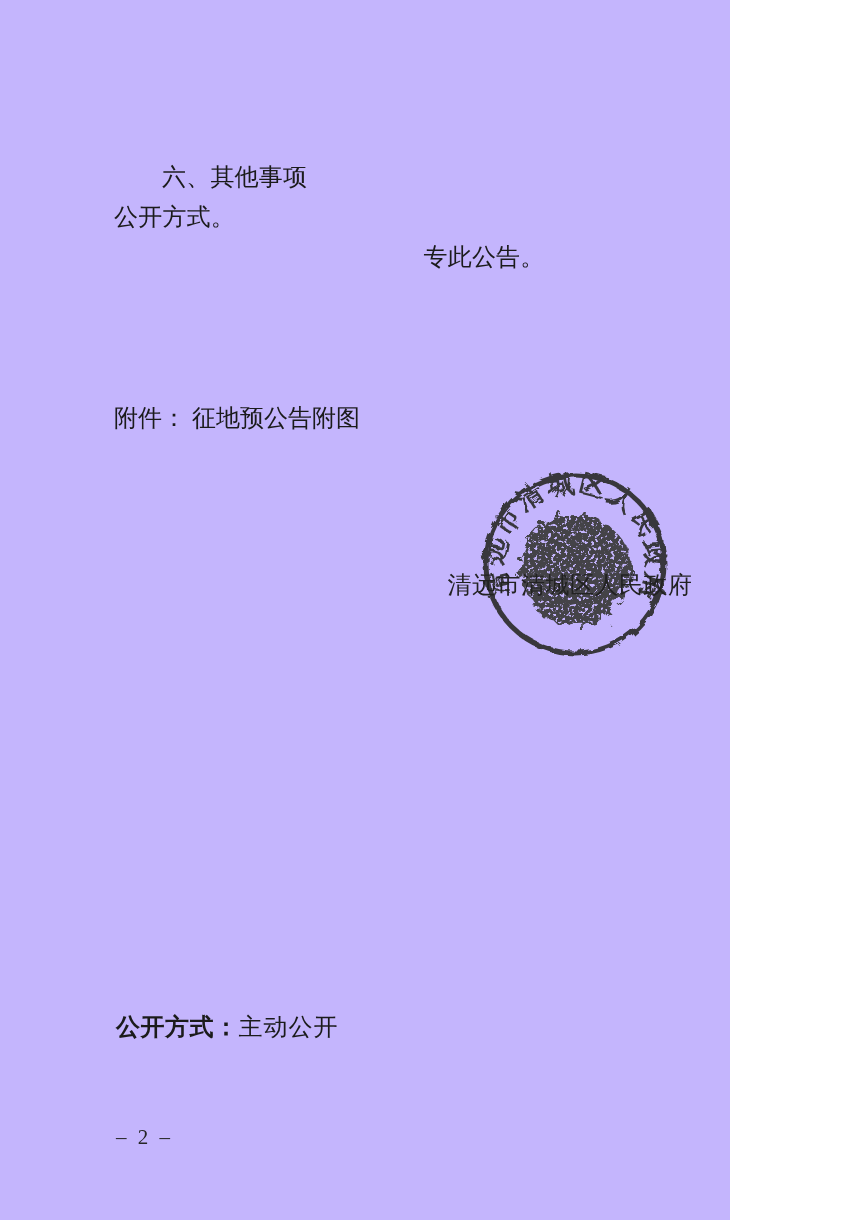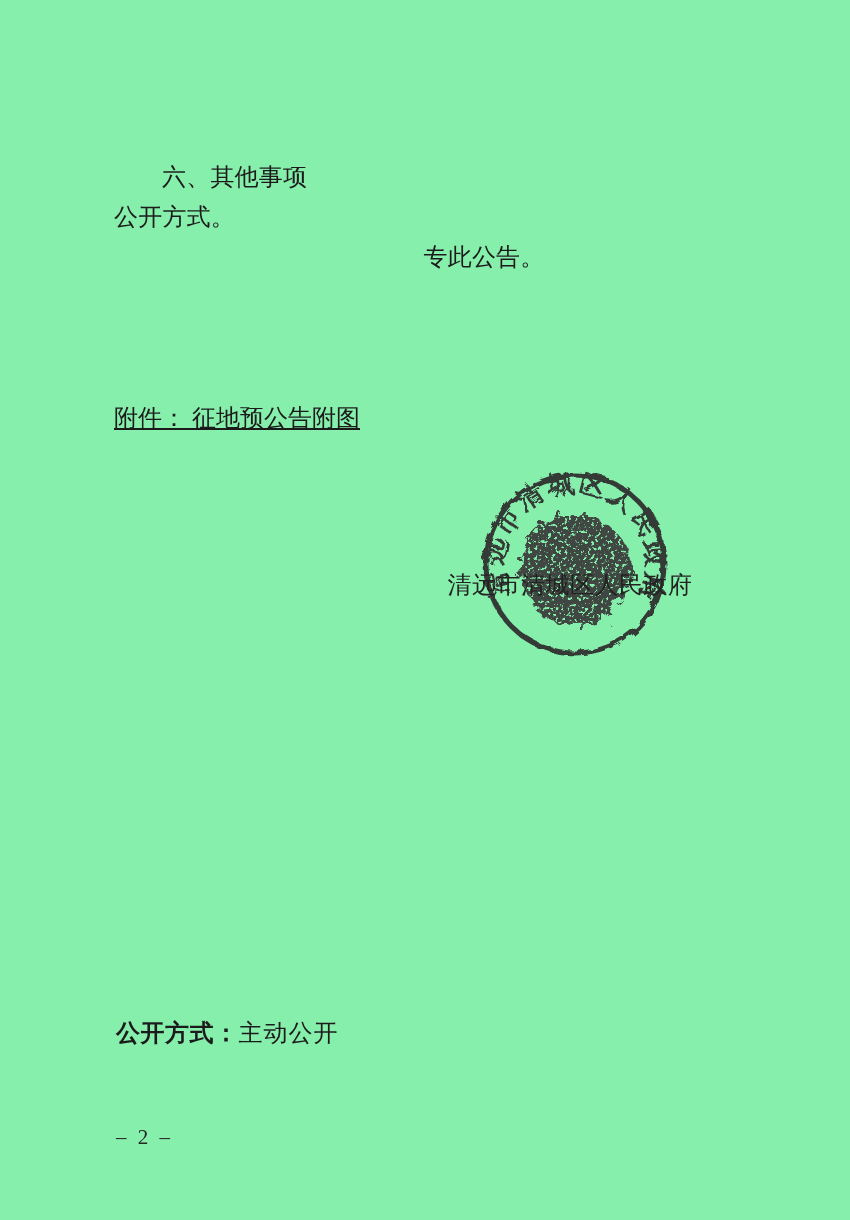--- a/index.html
+++ b/index.html
@@ -2,23 +2,23 @@
 <html><head>
 <meta charset="utf-8">
 <style>
   html, body {
     margin: 0;
     padding: 0;
     background: #ffffff;
   }
   .page {
     position: relative;
-    width: 850px;
+    width: 730px;
     height: 1220px;
-    background: #86efac;
+    background: #c4b5fd;
     overflow: hidden;
     font-family: "Liberation Serif", "DejaVu Serif", serif;
     color: #1b1b1b;
   }
   .text-block {
     position: absolute;
     left: 114px;
     top: 157px;
     width: 688px;
     font-size: 24px;
@@ -28,21 +28,20 @@
   .line { white-space: nowrap; }
   .indent { padding-left: 48px; }
   .indent-closing { padding-left: 52px; text-align: center; }
   .attachment-line {
     position: absolute;
     left: 114px;
     top: 403px;
     font-size: 24px;
     line-height: 30px;
     white-space: nowrap;
-    text-decoration: underline;
   }
   .seal-wrap {
     position: absolute;
     left: 445px;
     top: 434px;
     width: 260px;
     height: 260px;
     opacity: 0.93;
   }
   .issuer-line {
@@ -65,21 +64,21 @@
     line-height: 28px;
     letter-spacing: 2px;
     white-space: nowrap;
     color: #222222;
   }
   .publicity-line {
     position: absolute;
     left: 116px;
     top: 1012px;
     font-size: 24px;
-    line-height: 42px;
+    line-height: 30px;
     white-space: nowrap;
   }
   .publicity-label {
     font-family: "Liberation Sans", "DejaVu Sans", sans-serif;
     font-weight: bold;
     letter-spacing: 0.5px;
   }
   .publicity-value { letter-spacing: 1px; }
   .page-number {
     position: absolute;

